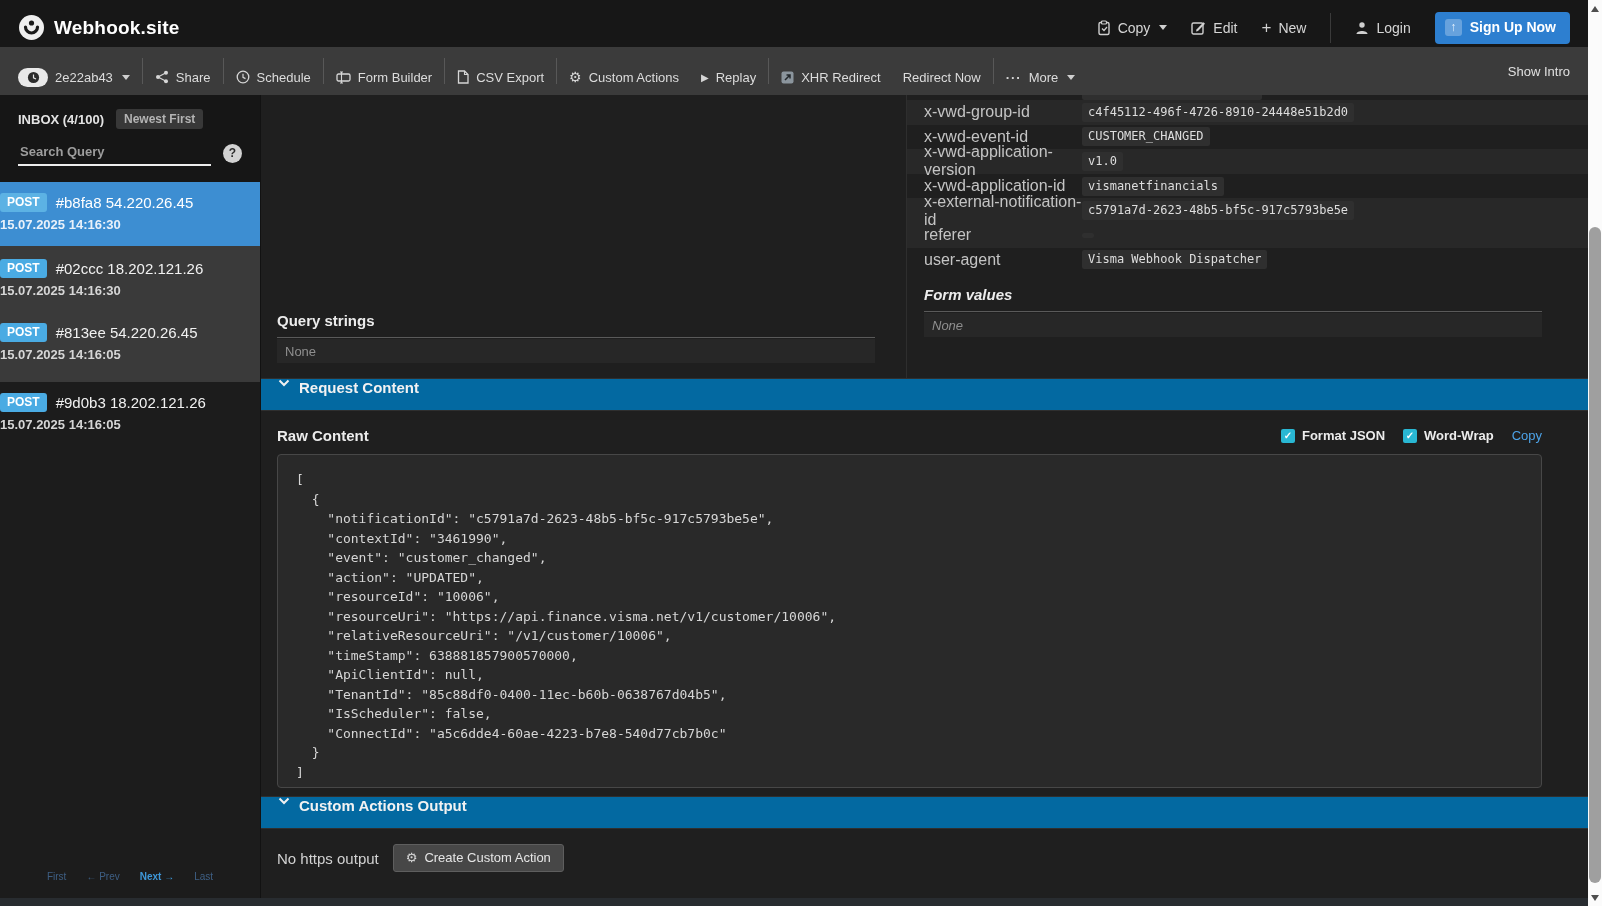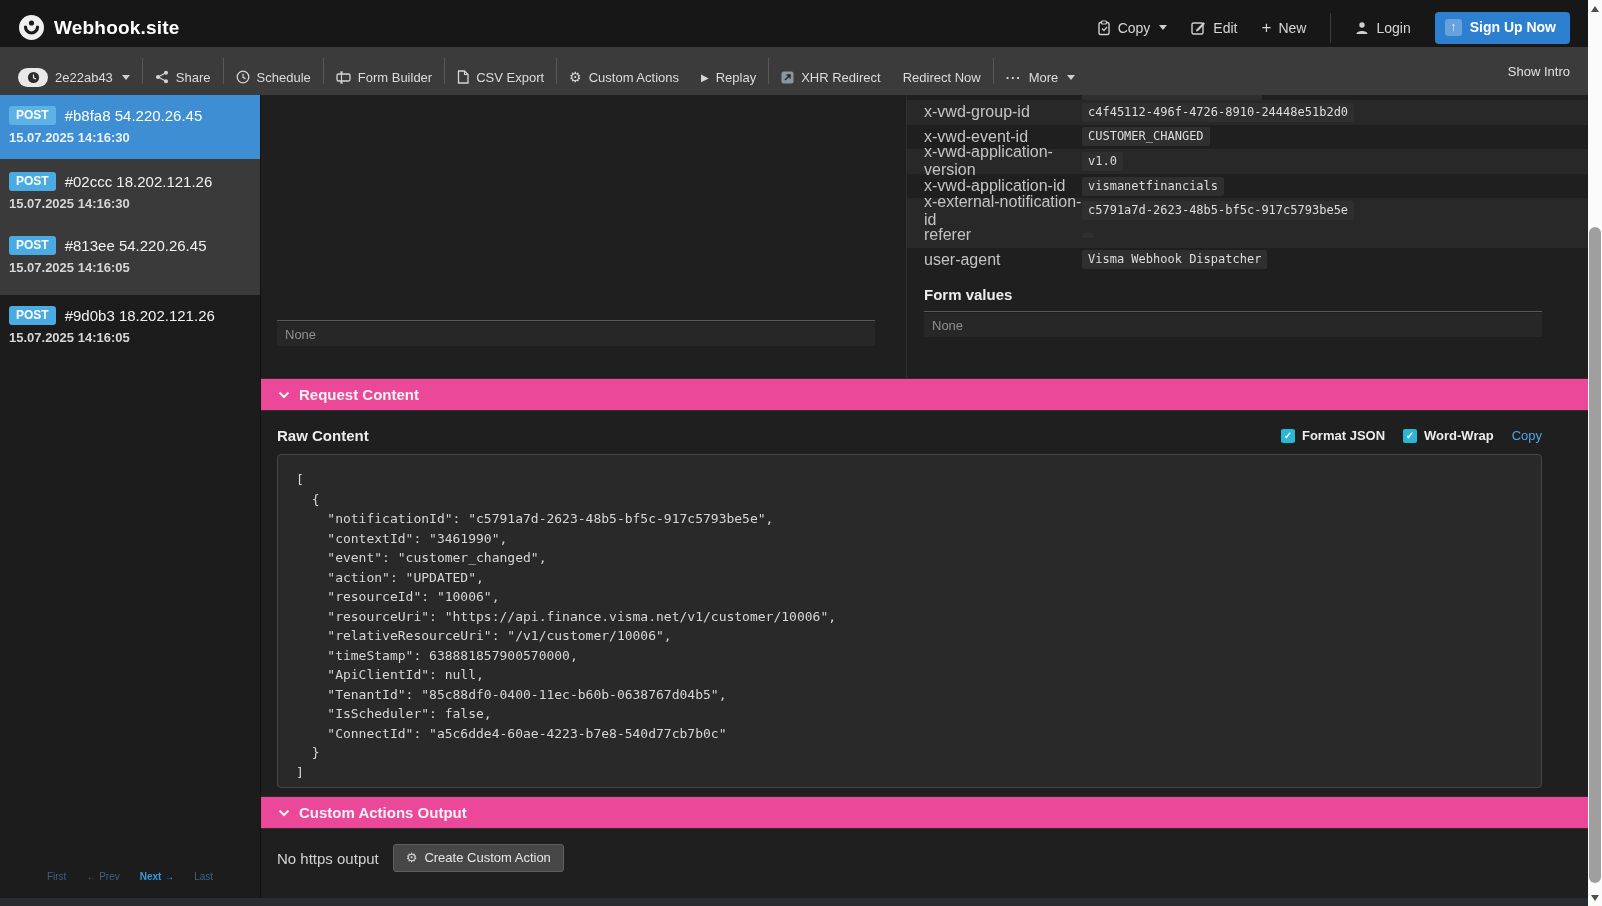--- a/index.html
+++ b/index.html
@@ -44,21 +44,21 @@
   .sb-inbox-row { display:flex; align-items:center; gap:12px; }
   .inbox-label { color:#e3e3e3; font-size:13px; font-weight:bold; }
   .sort-chip { background:#383838; color:#b4b4b4; font-size:12px; font-weight:bold;
                padding:3px 8px; border-radius:3px; cursor:pointer; }
   .sb-search-row { display:flex; align-items:center; gap:12px; margin-top:12px; }
   .search-input { flex:1; background:transparent; border:none; border-bottom:2px solid #ededed;
                   color:#e8e8e8; font-size:13px; font-weight:bold; padding:3px 2px 5px; outline:none; }
   .search-input::placeholder { color:#9d9d9d; }
   .help-circle { width:19px; height:19px; border-radius:50%; background:#d2d2d2; color:#2b2b2b;
                  font-size:12px; font-weight:bold; text-align:center; line-height:19px; cursor:pointer; }
-  .req { padding:11px 9px 14px; cursor:pointer; }
+  .req { padding:11px 0 14px; cursor:pointer; }
   .req-line { display:flex; align-items:center; gap:9px; }
   .badge-post { background:#4aabe3; color:#fff; font-size:12px; font-weight:bold; padding:2px 7px 3px;
                 border-radius:3px; }
   .req.selected { background:#3d8ed2; }
   .req.selected .badge-post { background:#5cb2e4; }
   .req-title { color:#f1f1f1; font-size:15px; }
   .req.selected .req-title { color:#ffffff; }
   .req-date { color:#d6d6d6; font-size:13px; font-weight:bold; margin-top:5px; }
   .req.selected .req-date { color:#e9f1fa; }
   .group-gray { background:#3a3a3a; padding:2px 0 6px; }
@@ -77,24 +77,24 @@
   .hrow { display:flex; align-items:center; height:24.6px; padding-left:17px; }
   .hrow.odd { background:rgba(255,255,255,0.045); }
   .hname { width:158px; color:#c4c4c4; font-size:16px; }
   .chip { background:#2f2f2f; color:#dedede; font-size:12px; padding:2px 6px 3px; border-radius:2px;
           font-family:"DejaVu Sans Mono", monospace; min-width:6px; display:inline-block; }
   .kv-block { }
   .kv-title { color:#ececec; font-size:15px; font-weight:bold; }
   .kv-hr { border:none; border-top:1px solid #5a5a5a; margin:8px 0 0; }
   .kv-none { background:#272727; color:#8f8f8f; font-size:13px; padding:5px 8px; margin-top:1px; height:24px; }
   .qs-inner { width:598px; }
-  .fv-inner { margin:14px 46px 0 17px; }
-
-  .section-bar { height:33px; background:#ec4899; border-top:1px solid #2f2f2f; border-bottom:1px solid #2f2f2f;
-                 display:flex; align-items:center; gap:9px; padding-left:17px; cursor:pointer; }
+  .fv-inner { margin:14px 46px 0 17px;font-style:italic; }
+
+  .section-bar { height:33px; background:#0369a1; border-top:1px solid #2f2f2f; border-bottom:1px solid #2f2f2f;
+                 display:flex; gap:9px; padding-left:17px; cursor:pointer; }
   .section-title { color:#f2f2f2; font-size:15px; font-weight:bold; }
 
   .raw-head { display:flex; align-items:center; padding:16px 46px 0 16px; }
   .raw-title { color:#ececec; font-size:15px; font-weight:bold; }
   .raw-controls { margin-left:auto; display:flex; align-items:center; gap:18px; }
   .chk-label { display:flex; align-items:center; gap:7px; color:#ececec; font-size:13px; font-weight:bold; cursor:pointer; }
   .chk-box { width:14px; height:14px; background:#29b7d3; border-radius:2px; color:#fff; font-size:10px;
              line-height:14px; text-align:center; font-weight:bold; }
   .copy-link { color:#4da3e8; font-size:13px; cursor:pointer; }
 
@@ -258,20 +258,30 @@
     <span class="tb-sep"></span>
     <span class="tb-item">
       <span class="ico dots-glyph">···</span>
       <span>More</span>
       <span class="caret-down"></span>
     </span>
     <span class="show-intro">Show Intro</span>
   </div>
 
   <aside class="sidebar">
+    <div class="sb-head">
+      <div class="sb-inbox-row">
+        <span class="inbox-label">INBOX (4/100)</span>
+        <span class="sort-chip">Newest First</span>
+      </div>
+      <div class="sb-search-row">
+        <input class="search-input" type="text" placeholder="Search Query" style="">
+        <span class="help-circle">?</span>
+      </div>
+    </div>
 
     <div class="req selected">
       <div class="req-line">
         <span class="badge-post">POST</span>
         <span class="req-title">#b8fa8 54.220.26.45</span>
       </div>
       <div class="req-date">15.07.2025 14:16:30</div>
     </div>
 
     <div class="group-gray">
@@ -305,20 +315,21 @@
       <span class="pg-link active">Next →</span>
       <span class="pg-link">Last</span>
     </div>
   </aside>
 
   <main class="main">
 
     <div class="details">
       <div class="d-left">
         <div class="kv-block qs-inner">
+          <div class="kv-title">Query strings</div>
           <hr class="kv-hr">
           <div class="kv-none">None</div>
         </div>
       </div>
       <div class="d-right">
         <div class="sliver-chip"></div>
 
         <div class="hrow odd">
           <div class="hname">x-vwd-group-id</div>
           <span class="chip">c4f45112-496f-4726-8910-24448e51b2d0</span>

